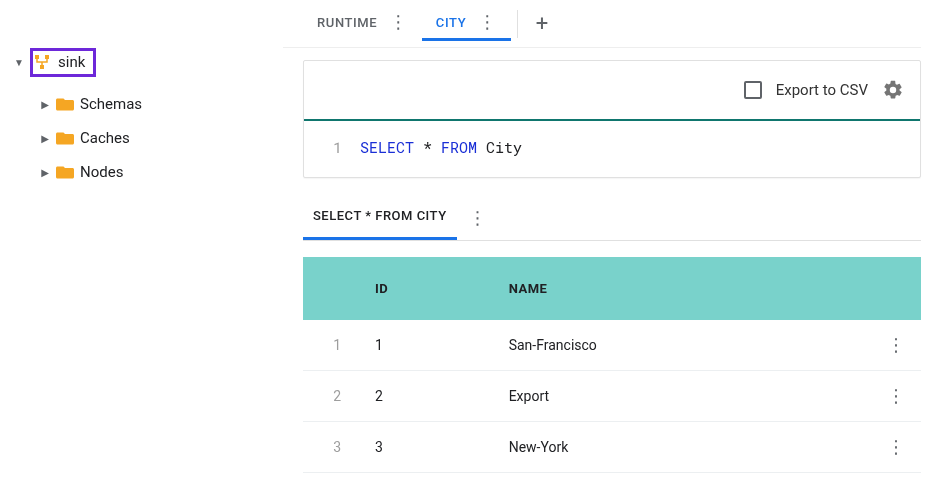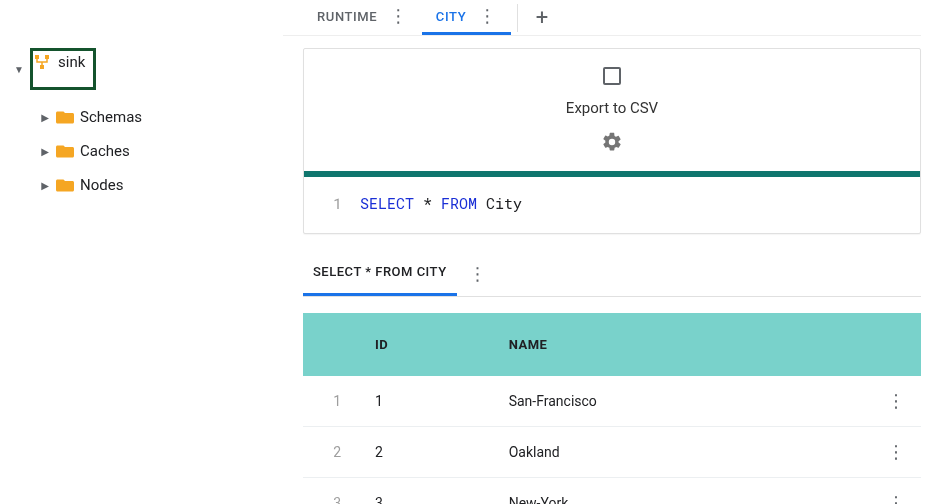--- a/index.html
+++ b/index.html
@@ -45,22 +45,22 @@
       font-size: 15px;
       color: #202124;
       cursor: pointer;
     }
     .tree-row .caret {
       width: 10px; font-size: 10px; color: #5f6368;
       display: inline-flex; justify-content: center;
     }
     .node-label { padding: 1px 2px; }
     .highlight-box {
-      border: 3px solid #14532d;
-      padding: 1px 6px 15px 1px;
+      border: 3px solid #6d28d9;
+      padding: 1px 6px 2px 1px;
       display: inline-flex;
       align-items: center;
       gap: 6px;
     }
     .conn-icon {
       width: 16px; height: 16px;
       display: inline-flex; align-items:center; justify-content:center;
     }
     .folder-icon { width: 18px; height: 15px; }
     .folder-icon path { fill: #f5a623; }
@@ -108,22 +108,21 @@
       border-radius: 2px;
       background: #fff;
       box-shadow: 0 1px 1px rgba(0,0,0,0.04);
     }
     .qc-toolbar {
       display: flex;
       align-items: center;
       justify-content: flex-end;
       gap: 14px;
       padding: 18px 16px;
-      border-bottom: 6px solid #0f766e;
-      flex-direction: column;
+      border-bottom: 2px solid #0f766e;
     }
     .checkbox {
       width: 18px; height: 18px;
       border: 2px solid #5f6368;
       border-radius: 2px;
       display: inline-block;
     }
     .export-label { font-size: 15px; color: #333; }
     .execute-btn {
       background: #0b5fa5;
@@ -291,21 +290,21 @@
       <tbody>
         <tr>
           <td class="rownum">1</td>
           <td>1</td>
           <td>San-Francisco</td>
           <td class="actions"><span class="vdots">⋮</span></td>
         </tr>
         <tr>
           <td class="rownum">2</td>
           <td>2</td>
-          <td>Oakland</td>
+          <td>Export</td>
           <td class="actions"><span class="vdots">⋮</span></td>
         </tr>
         <tr>
           <td class="rownum">3</td>
           <td>3</td>
           <td>New-York</td>
           <td class="actions"><span class="vdots">⋮</span></td>
         </tr>
       </tbody>
     </table>

